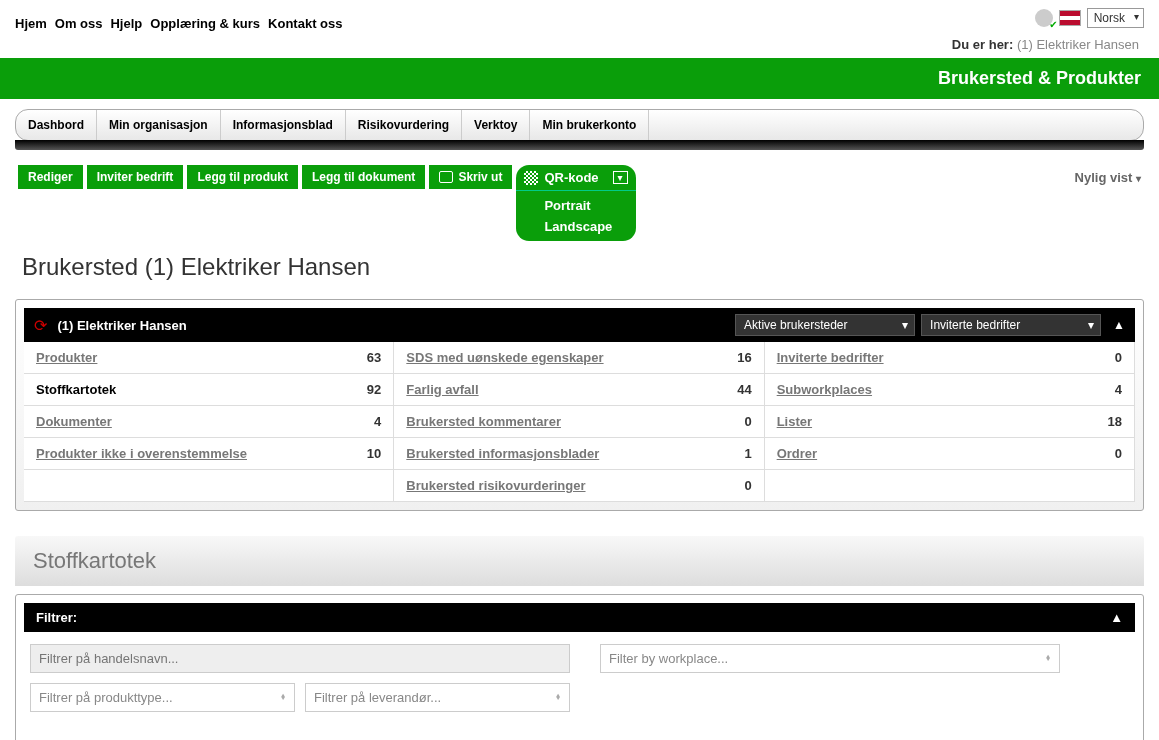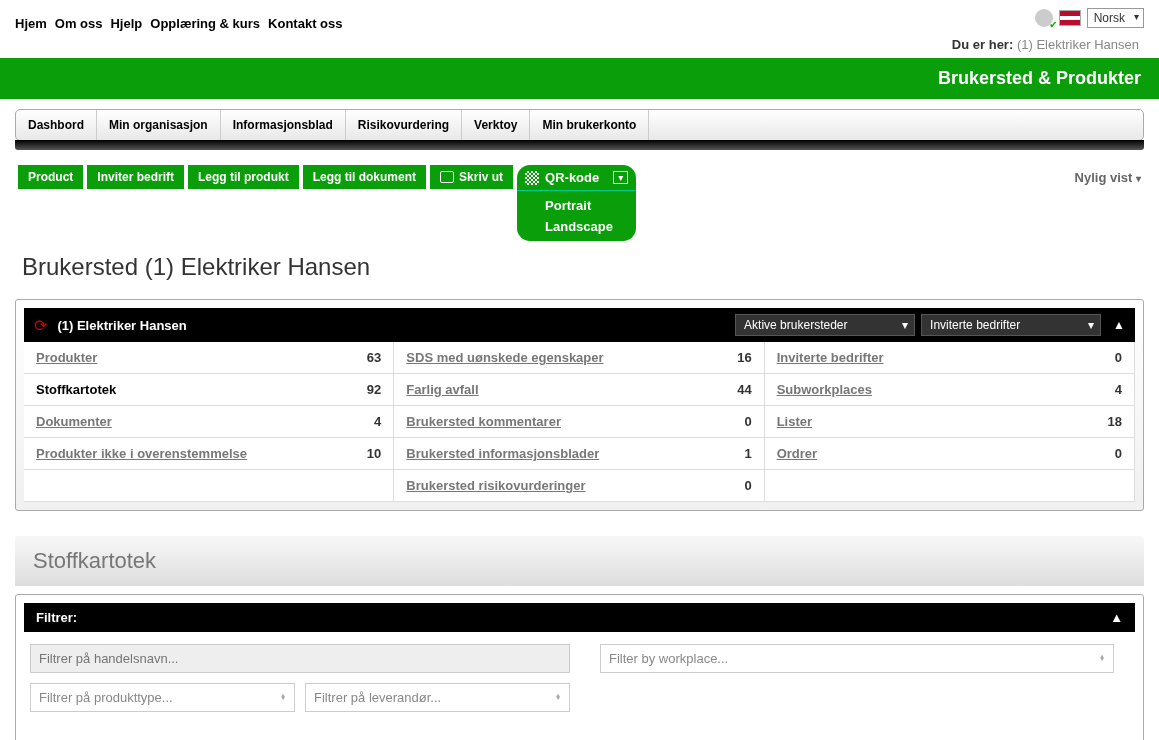--- a/index.html
+++ b/index.html
@@ -22,21 +22,21 @@
 .lang-select::after { content: "▾"; position: absolute; right: 4px; top: 2px; font-size: 10px; color: #333; }
 
 .breadcrumb-row { text-align: right; padding: 6px 20px 6px 0; font-size: 13px; }
 .breadcrumb-row b { font-weight: bold; }
 .breadcrumb-row span { color: #888; }
 
 .green-bar { background: #0a9e0a; color: #fff; padding: 10px 18px; text-align: right; font-size: 18px; font-weight: bold; }
 
 
 .main-nav-wrap { padding: 10px 15px 0 15px; }
-.main-nav { display: flex; border: 1px solid #aaa; background: linear-gradient(#fff, #e8e8e8); border-radius: 5px; overflow: hidden; }
+.main-nav { display: flex; border: 1px solid #aaa; background: linear-gradient(#fff, #e8e8e8); border-radius: 13px; overflow: hidden; }
 .main-nav-underline { height: 10px; background: linear-gradient(#000, #555); border-radius: 0 0 3px 3px; margin-top: -1px; }
 .main-nav a { padding: 8px 12px; font-weight: bold; color: #000; text-decoration: none; border-right: 1px solid #ccc; font-size: 12px; }
 
 
 .actions-row { display: flex; align-items: flex-start; gap: 4px; padding: 15px 18px 0 18px; }
 .btn-green { background: #0a9e0a; color: #fff; font-weight: bold; padding: 5px 10px; border: none; cursor: pointer; font-size: 12px; }
 .btn-green-icon { display: flex; align-items: center; gap: 5px; }
 .qr-dropdown { background: #0a9e0a; color: #fff; border-radius: 13px; }
 .qr-header { display: flex; align-items: center; gap: 6px; padding: 5px 8px; border-bottom: 1px solid #0c8; }
 .qr-header-arrow { border: 1px solid #fff; padding: 0 4px; font-size: 10px; margin-left: 8px; }
@@ -65,21 +65,21 @@
 
 .section-title-bar { margin: 25px 15px 0 15px; background: linear-gradient(#f8f8f8, #ddd); padding: 12px 18px; border-radius: 3px 3px 0 0; }
 .section-title-bar h2 { font-size: 22px; color: #777; font-weight: normal; }
 
 .filter-panel { margin: 8px 15px 15px 15px; border: 1px solid #aaa; border-radius: 3px; background: #fff; padding: 8px; }
 .filter-header { background: #000; color: #fff; font-weight: bold; padding: 7px 12px; display: flex; justify-content: space-between; }
 .filter-body { padding: 12px 6px; }
 .filter-row { display: flex; gap: 10px; margin-bottom: 10px; }
 .filter-input { border: 1px solid #ccc; background: #eee; padding: 6px 8px; font-size: 13px; color: #888; width: 540px; }
 .filter-select { border: 1px solid #ccc; background: #fff; padding: 6px 8px; font-size: 13px; color: #888; width: 265px; position: relative; }
-.filter-select.wide { width: 514px; }
+.filter-select.wide { width: 460px; }
 .filter-select::after { content: "◆"; position: absolute; right: 8px; top: 8px; font-size: 8px; color: #aaa; transform: scaleX(0.6); }
 
 .print-icon { display: inline-block; width: 14px; height: 12px; border: 1px solid #fff; border-radius: 2px; position: relative; }
 .qr-icon { display: inline-block; width: 14px; height: 14px; background: repeating-conic-gradient(#fff 0 25%, transparent 0 50%) 0 0/4px 4px; }
 </style>
 </head>
 <body>
 
 <div class="container">
 
@@ -112,21 +112,21 @@
       <a>Min organisasjon</a>
       <a>Informasjonsblad</a>
       <a>Risikovurdering</a>
       <a>Verktoy</a>
       <a>Min brukerkonto</a>
     </div>
     <div class="main-nav-underline"></div>
   </div>
 
   <div class="actions-row">
-    <button class="btn-green">Product</button>
+    <button class="btn-green">Rediger</button>
     <button class="btn-green">Inviter bedrift</button>
     <button class="btn-green">Legg til produkt</button>
     <button class="btn-green">Legg til dokument</button>
     <button class="btn-green btn-green-icon">
       <span class="print-icon"></span>
       <span>Skriv ut</span>
     </button>
     <div class="qr-dropdown">
       <div class="qr-header">
         <span class="qr-icon"></span>

